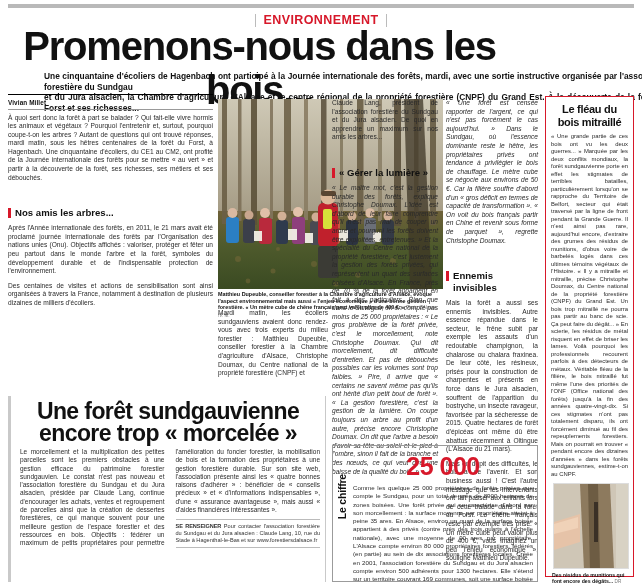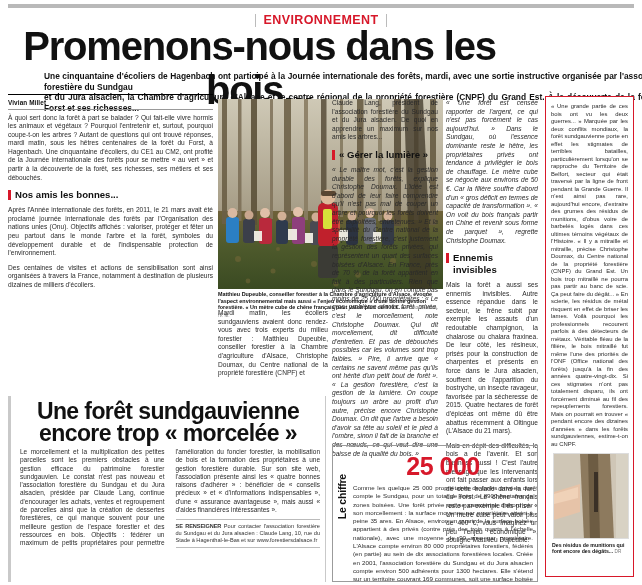--- a/index.html
+++ b/index.html
@@ -67,21 +67,21 @@
   .col1 { position:absolute; left:8px; top:99px; width:205px; }
   .byline { font-size:6.4px; font-weight:bold; color:#111; letter-spacing:0.1px; }
   .byline-rule { width:100%; height:1px; background:#999; margin:2.5px 0 4px; }
   .body-text {
     font-size:6.6px; line-height:8.6px; text-align:justify; color:#2a2a2a;
     hyphens:auto;
   }
   .body-text p { margin-bottom:6px; }
 
   .subhead {
-    font-size:9.6px; font-weight:bold; color:#111; margin:7px 0 5px;
+    font-size:9.6px; font-weight:bold; color:#111; margin:25px 0 5px;
     padding-left:7px; position:relative; line-height:12px;
   }
   .subhead::before{
     content:""; position:absolute; left:0; top:1px; width:2.5px; height:10px; background:#d7182a;
   }
 
   
   .photo {
     position:absolute; left:218px; top:99px; width:225px; height:190px;
     overflow:hidden; background:#6b6550;
@@ -184,21 +184,21 @@
     <span class="l2">et du Jura alsacien, la Chambre d'agriculture d'Alsace et le centre régional de la propriété forestière (CNPF) du Grand Est. À la découverte de la forêt du Forst et ses richesses...</span>
   </div>
   <div class="rule-under-stand"></div>
 
   <div class="col1">
     <div class="byline">Vivian Millet</div>
     <div class="byline-rule"></div>
     <div class="body-text">
       <p>À quoi sert donc la forêt à part se balader ? Qui fait-elle vivre hormis les animaux et végétaux ? Pourquoi l'entretenir et, surtout, pourquoi coupe-t-on les arbres ? Autant de questions qui ont trouvé réponses, mardi matin, sous les hêtres centenaires de la forêt du Forst, à Hagenbach. Une cinquantaine d'écoliers, du CE1 au CM2, ont profité de la Journée internationale des forêts pour se mettre « au vert » et partir à la découverte de la forêt, ses richesses, ses métiers et ses débouchés.</p>
     </div>
-    <div class="subhead">Nos amis les bonnes...</div>
+    <div class="subhead">Nos amis les arbres...</div>
     <div class="body-text">
       <p>Après l'Année internationale des forêts, en 2011, le 21 mars avait été proclamé journée internationale des forêts par l'Organisation des nations unies (Onu). Objectifs affichés : valoriser, protéger et fêter un peu partout dans le monde l'arbre et la forêt, symboles du développement durable et de l'indispensable protection de l'environnement.</p>
       <p>Des centaines de visites et actions de sensibilisation sont ainsi organisées à travers la France, notamment à destination de plusieurs dizaines de milliers d'écoliers.</p>
     </div>
   </div>
 
   <div class="photo">
     <svg width="225" height="190" viewBox="0 0 225 190">
       <defs>
         <linearGradient id="sky" x1="0" y1="0" x2="0" y2="1">
@@ -311,20 +311,21 @@
     </div>
     <div class="subhead">Ennemis invisibles</div>
     <div class="body-text">
       <p>Mais la forêt a aussi ses ennemis invisibles. Autre essence répandue dans le secteur, le frêne subit par exemple les assauts d'un redoutable champignon, la chalarose ou chalara fraxinea. De leur côté, les résineux, prisés pour la construction de charpentes et présents en force dans le Jura alsacien, souffrent de l'apparition du bostryche, un insecte ravageur, favorisée par la sécheresse de 2015. Quatre hectares de forêt d'épicéas ont même dû être abattus récemment à Oltingue (L'Alsace du 21 mars).</p>
       <p>Mais en dépit des difficultés, le bois a de l'avenir. Et son business aussi ! C'est l'autre message que les intervenants ont fait passer aux enfants lors de cette balade dans la forêt du Forst. Le chêne français reste par exemple très prisé. « Un mètre cube peut valoir plus de 400 €, vous imaginez un peu l'enjeu économique », souligne Matthieu Dupeuble.</p>
     </div>
   </div>
 
   <div class="sidebar">
     <div class="sidebar-inner">
+      <div class="sidebar-title">Le fléau du bois mitraillé</div>
       <div class="sidebar-body">« Une grande partie de ces bois ont vu les deux guerres... » Marquée par les deux conflits mondiaux, la forêt sundgauvienne porte en effet les stigmates de terribles batailles, particulièrement lorsqu'on se rapproche du Territoire de Belfort, secteur qui était traversé par la ligne de front pendant la Grande Guerre. Il n'est ainsi pas rare, aujourd'hui encore, d'extraire des grumes des résidus de munitions, d'obus voire de barbelés logés dans ces ultimes témoins végétaux de l'Histoire. « Il y a mitraille et mitraille, précise Christophe Doumax, du Centre national de la propriété forestière (CNPF) du Grand Est. Un bois trop mitraillé ne pourra pas partir au banc de scie. Ça peut faire du dégât... » En scierie, les résidus de métal risquent en effet de briser les lames. Voilà pourquoi les professionnels recourent parfois à des détecteurs de métaux. Véritable fléau de la filière, le bois mitraillé fut même l'une des priorités de l'ONF (Office national des forêts) jusqu'à la fin des années quatre-vingt-dix. Si ces stigmates n'ont pas totalement disparu, ils ont forcément diminué au fil des repeuplements forestiers. Mais on pourrait en trouver « pendant encore des dizaines d'années » dans les forêts sundgauviennes, estime-t-on au CNPF.</div>
       <div class="sidebar-photo">
         <svg width="76" height="86" viewBox="0 0 76 86">
           <rect width="76" height="86" fill="#cfc6b6"></rect>
           <polygon points="26,0 56,0 60,86 30,86" fill="#8d7a5e"></polygon>
           <polygon points="34,0 44,0 46,86 36,86" fill="#6d5c43"></polygon>
           <rect x="40" y="18" width="4" height="40" fill="#3a3026"></rect>
           <path d="M0,38 L26,30 L26,58 L0,66 Z" fill="#e6c3a8"></path>
           <path d="M0,40 L24,33 L24,44 L0,50 Z" fill="#f0d2b8"></path>
           <rect x="62" y="0" width="14" height="86" fill="#d8d2c4"></rect>

